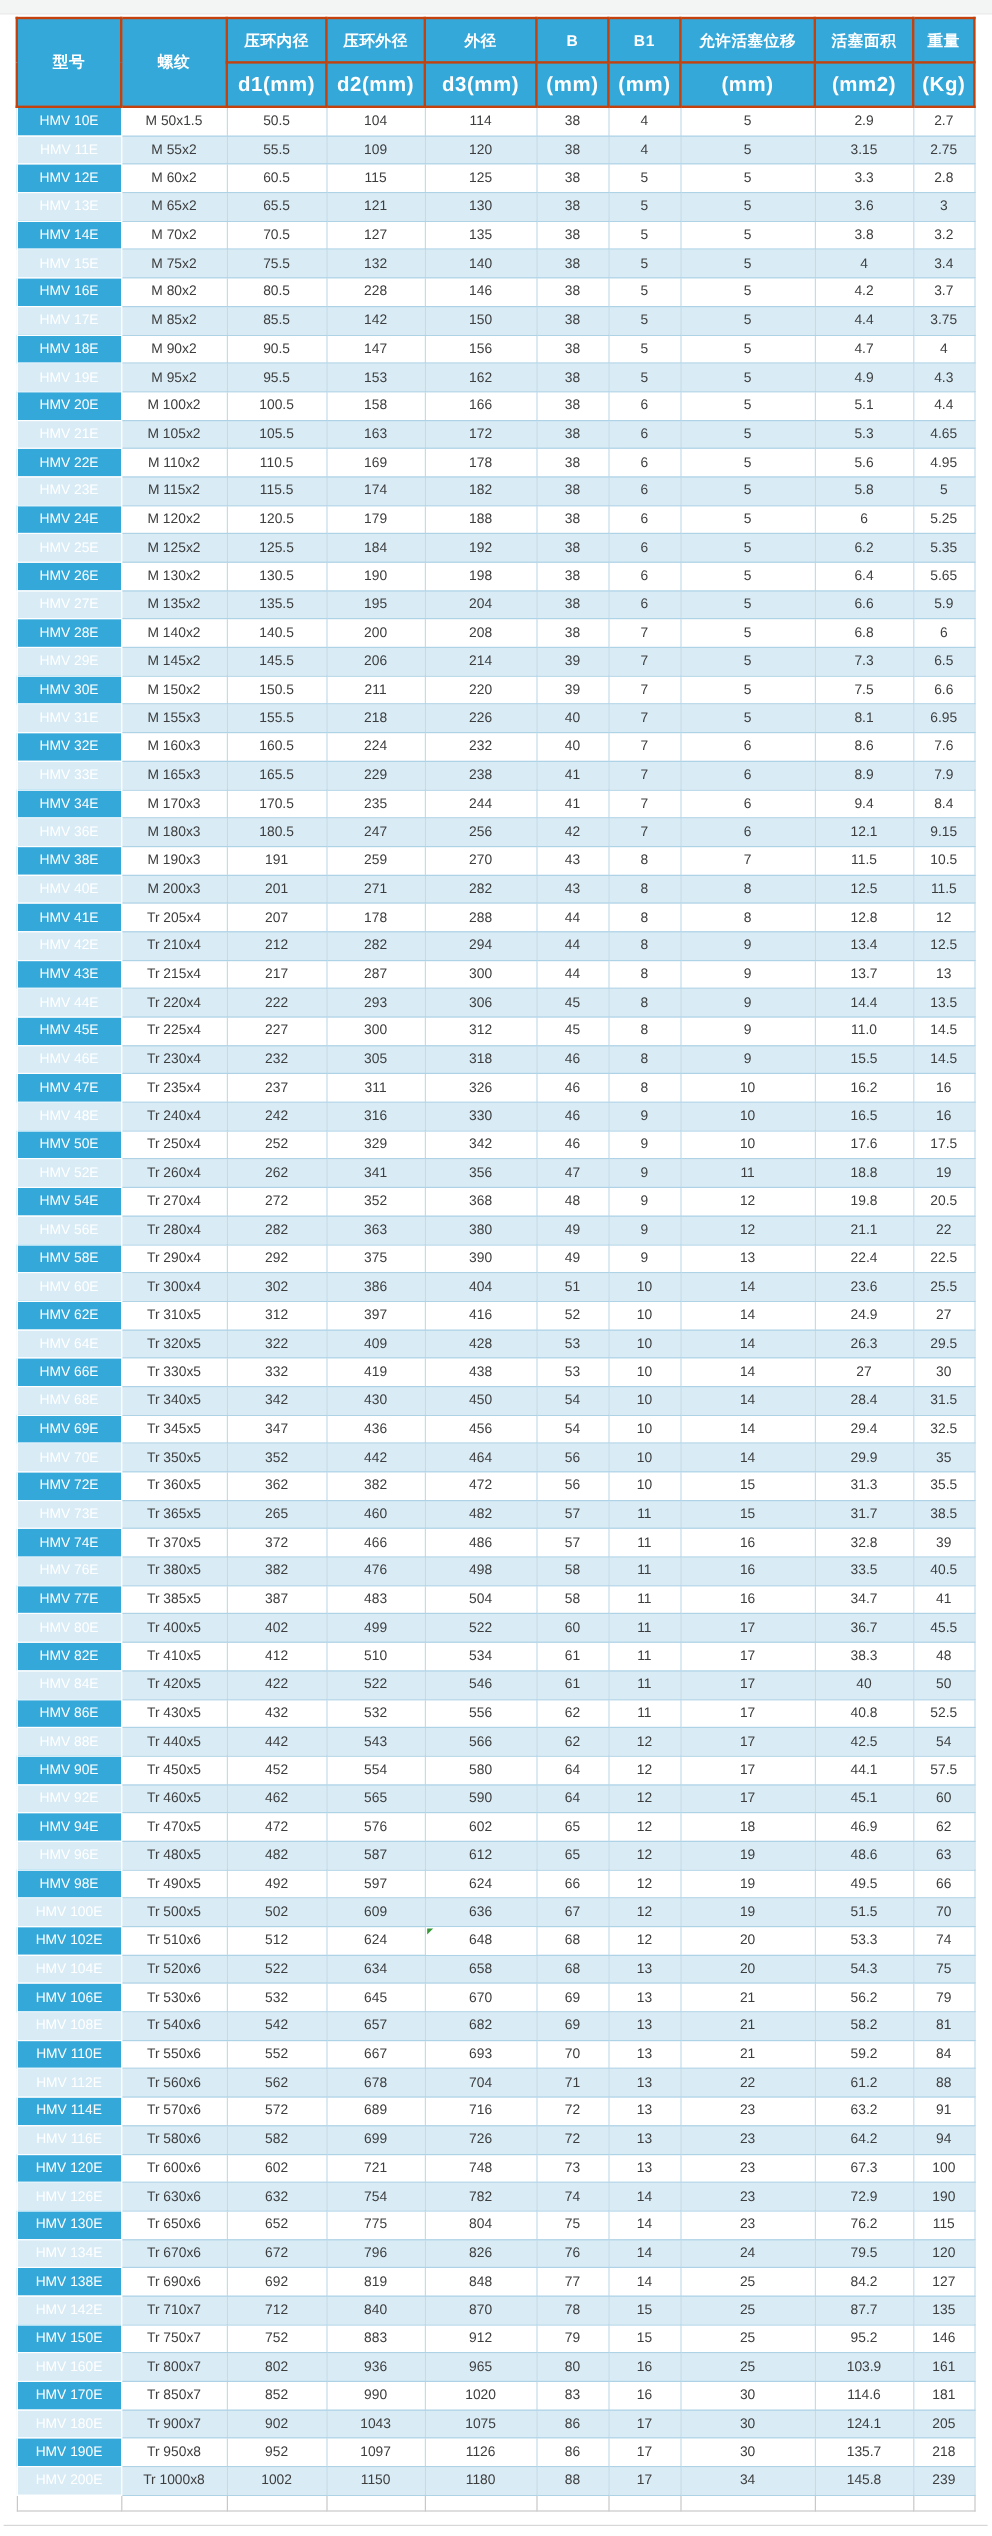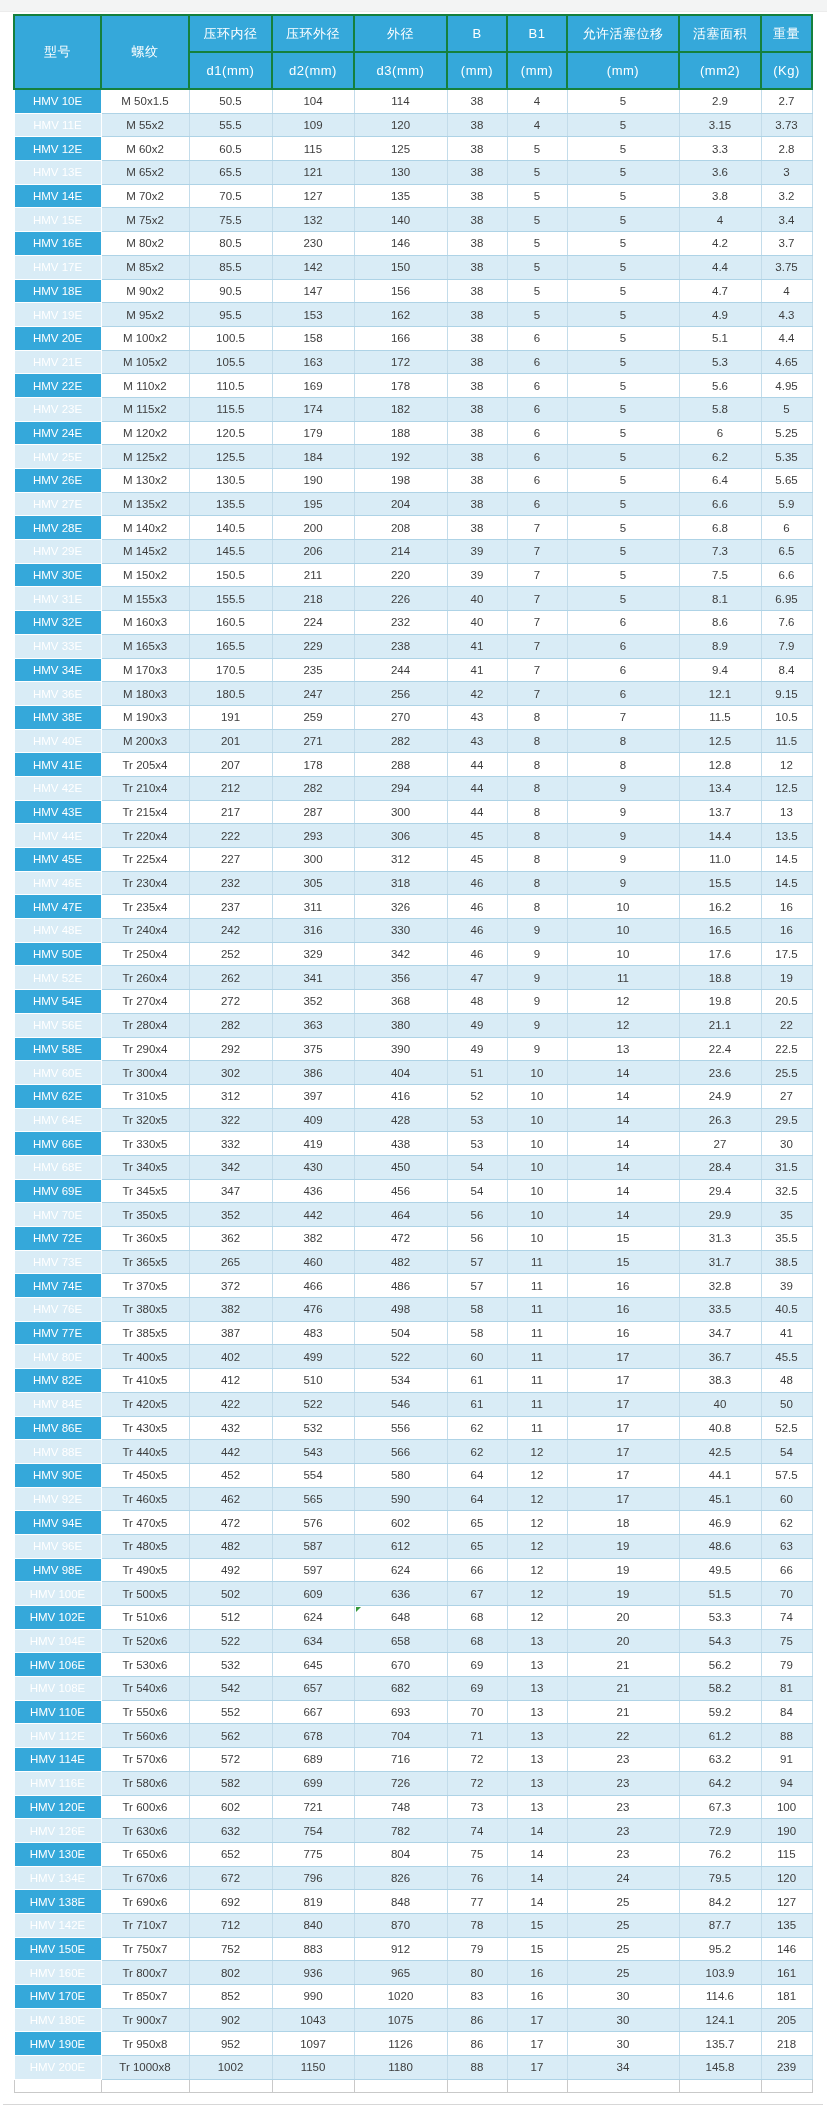--- a/index.html
+++ b/index.html
@@ -27,25 +27,25 @@
     position:absolute;left:3px;top:2104px;width:820px;height:0;
     border-top:1px solid #d7d7d7;
   }
   .table-wrap{position:absolute;left:13px;top:14px;width:798px;}
   table{
     border-collapse:collapse;table-layout:fixed;width:798px;
     border:1px solid var(--grid-v);
   }
   th{
     background:var(--header-bg);color:var(--header-text);
-    font-weight:normal;font-size:13px;text-align:center;
-    border:2px solid #15803d;height:35px;padding:0;
+    font-weight:bold;font-size:13px;text-align:center;
+    border:2px solid #c2410c;height:35px;padding:0;
     letter-spacing:0.5px;
   }
-  th.unit{font-size:13px;}
+  th.unit{font-size:17px;}
   td{
     height:22.7px;padding:0;text-align:center;vertical-align:middle;
     font-size:11.5px;color:var(--text);
     background:var(--row-bg);
     border-top:1px solid var(--grid);
     border-bottom:1px solid var(--grid);
     border-left:1px solid var(--grid-v);
     border-right:1px solid var(--grid-v);
   }
   tr.alt td{background:var(--row-alt);}
@@ -122,21 +122,21 @@
         <tr class="alt">
           <td class="model">HMV 11E</td>
           <td>M 55x2</td>
           <td>55.5</td>
           <td>109</td>
           <td>120</td>
           <td>38</td>
           <td>4</td>
           <td>5</td>
           <td>3.15</td>
-          <td>3.73</td>
+          <td>2.75</td>
         </tr>
         <tr>
           <td class="model">HMV 12E</td>
           <td>M 60x2</td>
           <td>60.5</td>
           <td>115</td>
           <td>125</td>
           <td>38</td>
           <td>5</td>
           <td>5</td>
@@ -176,21 +176,21 @@
           <td>38</td>
           <td>5</td>
           <td>5</td>
           <td>4</td>
           <td>3.4</td>
         </tr>
         <tr>
           <td class="model">HMV 16E</td>
           <td>M 80x2</td>
           <td>80.5</td>
-          <td>230</td>
+          <td>228</td>
           <td>146</td>
           <td>38</td>
           <td>5</td>
           <td>5</td>
           <td>4.2</td>
           <td>3.7</td>
         </tr>
         <tr class="alt">
           <td class="model">HMV 17E</td>
           <td>M 85x2</td>

